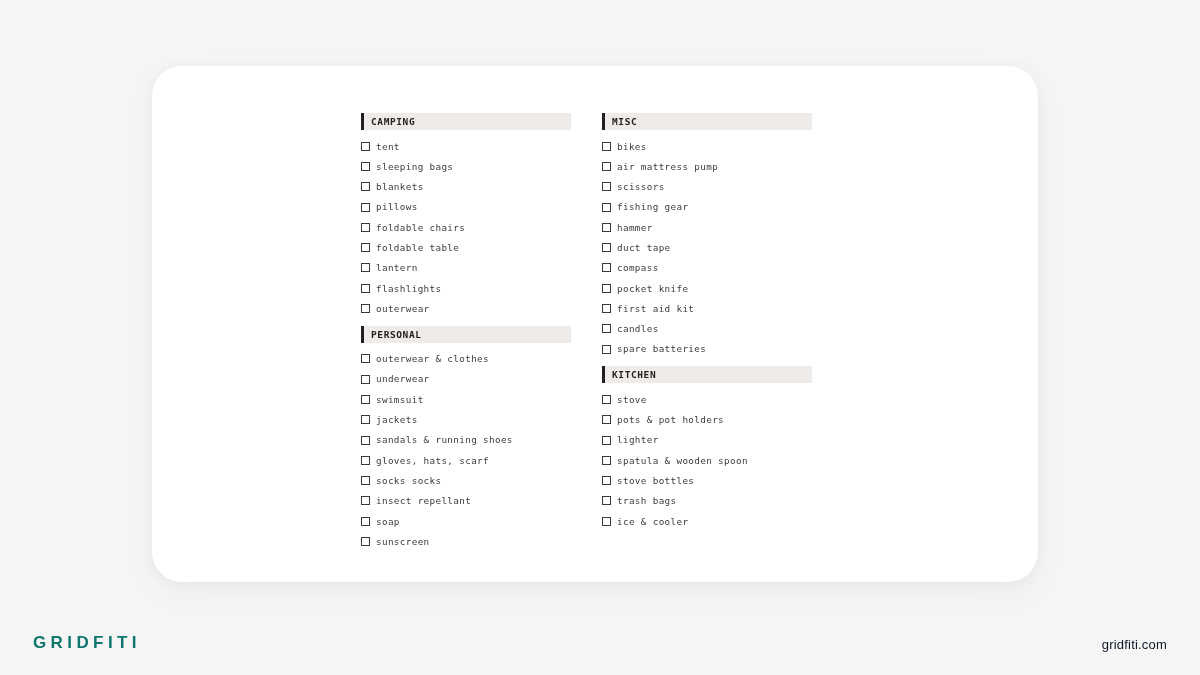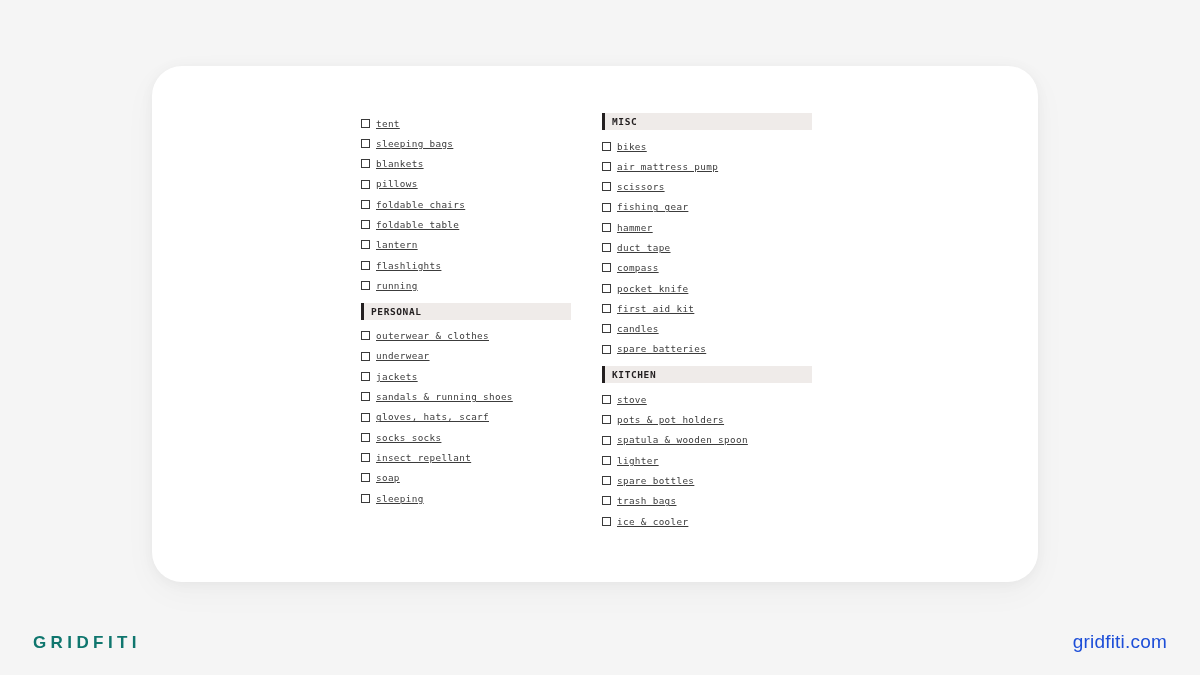--- a/index.html
+++ b/index.html
@@ -95,52 +95,55 @@
     margin-right: 6px;
     box-sizing: content-box;
   }
   .item-label {
     font-family: "DejaVu Sans Mono", "Liberation Mono", monospace;
     font-size: 9.3px;
     letter-spacing: 0.35px;
     color: #3c3c3c;
     white-space: nowrap;
     line-height: 1;
-    text-decoration: underline;
   }
 
   
   .brand-left {
     position: absolute;
     left: 33px;
     bottom: 24px;
     font-family: "Liberation Sans", sans-serif;
     font-size: 17px;
     font-weight: bold;
     letter-spacing: 4.4px;
     color: #0f766e;
     line-height: 1;
   }
   .brand-right {
     position: absolute;
     right: 33px;
     bottom: 24px;
     font-family: "Liberation Sans", sans-serif;
-    font-size: 19px;
+    font-size: 13px;
     letter-spacing: 0.2px;
-    color: #1d4ed8;
+    color: #0f172a;
     line-height: 1;
   }
 </style>
 </head>
 <body>
 
 <div class="card">
   <div class="columns" id="columns-root">
       <div class="column">
+        <div class="section-header">
+          <span class="section-accent"></span>
+          <span class="section-title">CAMPING</span>
+        </div>
         <ul class="check-list">
           <li class="check-row">
             <span class="checkbox"></span>
             <span class="item-label">tent</span>
           </li>
           <li class="check-row">
             <span class="checkbox"></span>
             <span class="item-label">sleeping bags</span>
           </li>
           <li class="check-row">
@@ -162,38 +165,42 @@
           <li class="check-row">
             <span class="checkbox"></span>
             <span class="item-label">lantern</span>
           </li>
           <li class="check-row">
             <span class="checkbox"></span>
             <span class="item-label">flashlights</span>
           </li>
           <li class="check-row">
             <span class="checkbox"></span>
-            <span class="item-label">running</span>
+            <span class="item-label">outerwear</span>
           </li>
         </ul>
         <div class="section-header spaced">
           <span class="section-accent"></span>
           <span class="section-title">PERSONAL</span>
         </div>
         <ul class="check-list">
           <li class="check-row">
             <span class="checkbox"></span>
             <span class="item-label">outerwear &amp; clothes</span>
           </li>
           <li class="check-row">
             <span class="checkbox"></span>
             <span class="item-label">underwear</span>
           </li>
           <li class="check-row">
             <span class="checkbox"></span>
+            <span class="item-label">swimsuit</span>
+          </li>
+          <li class="check-row">
+            <span class="checkbox"></span>
             <span class="item-label">jackets</span>
           </li>
           <li class="check-row">
             <span class="checkbox"></span>
             <span class="item-label">sandals &amp; running shoes</span>
           </li>
           <li class="check-row">
             <span class="checkbox"></span>
             <span class="item-label">gloves, hats, scarf</span>
           </li>
@@ -204,21 +211,21 @@
           <li class="check-row">
             <span class="checkbox"></span>
             <span class="item-label">insect repellant</span>
           </li>
           <li class="check-row">
             <span class="checkbox"></span>
             <span class="item-label">soap</span>
           </li>
           <li class="check-row">
             <span class="checkbox"></span>
-            <span class="item-label">sleeping</span>
+            <span class="item-label">sunscreen</span>
           </li>
         </ul>
       </div>
       <div class="column">
         <div class="section-header">
           <span class="section-accent"></span>
           <span class="section-title">MISC</span>
         </div>
         <ul class="check-list">
           <li class="check-row">
@@ -274,29 +281,29 @@
           <li class="check-row">
             <span class="checkbox"></span>
             <span class="item-label">stove</span>
           </li>
           <li class="check-row">
             <span class="checkbox"></span>
             <span class="item-label">pots &amp; pot holders</span>
           </li>
           <li class="check-row">
             <span class="checkbox"></span>
+            <span class="item-label">lighter</span>
+          </li>
+          <li class="check-row">
+            <span class="checkbox"></span>
             <span class="item-label">spatula &amp; wooden spoon</span>
           </li>
           <li class="check-row">
             <span class="checkbox"></span>
-            <span class="item-label">lighter</span>
-          </li>
-          <li class="check-row">
-            <span class="checkbox"></span>
-            <span class="item-label">spare bottles</span>
+            <span class="item-label">stove bottles</span>
           </li>
           <li class="check-row">
             <span class="checkbox"></span>
             <span class="item-label">trash bags</span>
           </li>
           <li class="check-row">
             <span class="checkbox"></span>
             <span class="item-label">ice &amp; cooler</span>
           </li>
         </ul>

